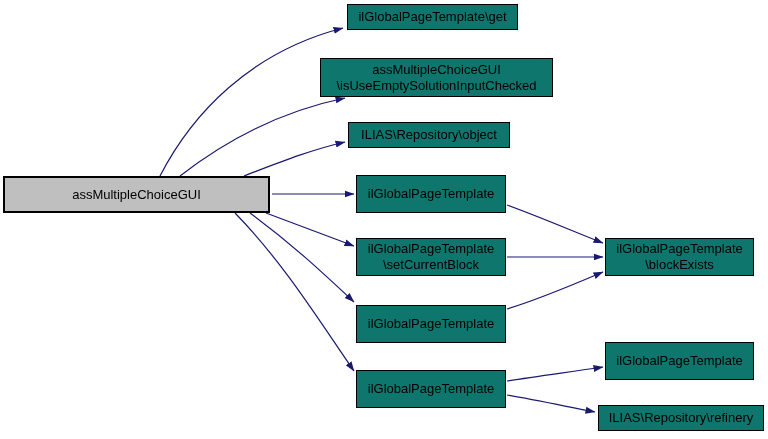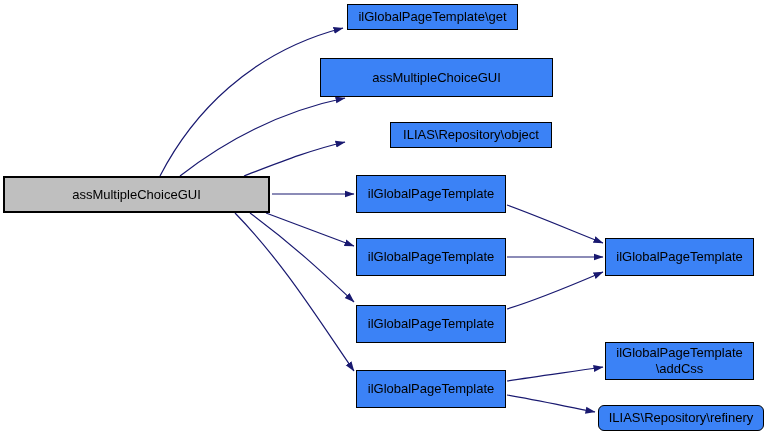--- a/index.html
+++ b/index.html
@@ -16,21 +16,21 @@
     overflow: hidden;
   }
   .edges {
     position: absolute;
     left: 0; top: 0;
     width: 768px; height: 439px;
   }
   .node {
     position: absolute;
     box-sizing: border-box;
-    background: #3b82f6;
+    background: #0f766e;
     border: 1px solid #000000;
     color: #000000;
     display: flex;
     align-items: center;
     justify-content: center;
     font-size: 13px;
     line-height: 16px;
     cursor: pointer;
   }
   .node.hl {
@@ -79,65 +79,67 @@
 
   <div class="node" style="left:347px; top:4px; width:171px; height:26px;">
     <div class="lbl">
       <div>ilGlobalPageTemplate\get</div>
     </div>
   </div>
 
   <div class="node" style="left:320px; top:58px; width:233px; height:39px;">
     <div class="lbl left">
       <div>assMultipleChoiceGUI</div>
+      <div>\isUseEmptySolutionInputChecked</div>
     </div>
   </div>
 
-  <div class="node" style="left:348px; top:122px; width:162px; height:26px;margin-left:42px;">
+  <div class="node" style="left:348px; top:122px; width:162px; height:26px;">
     <div class="lbl">
       <div>ILIAS\Repository\object</div>
     </div>
   </div>
 
   <div class="node" style="left:356px; top:175px; width:150px; height:38px;">
     <div class="lbl">
       <div>ilGlobalPageTemplate</div>
     </div>
   </div>
 
   <div class="node" style="left:356px; top:238px; width:150px; height:38px;">
     <div class="lbl">
       <div>ilGlobalPageTemplate</div>
+      <div>\setCurrentBlock</div>
     </div>
   </div>
 
   <div class="node" style="left:356px; top:305px; width:150px; height:38px;">
     <div class="lbl">
       <div>ilGlobalPageTemplate</div>
     </div>
   </div>
 
   <div class="node" style="left:356px; top:370px; width:150px; height:38px;">
     <div class="lbl">
       <div>ilGlobalPageTemplate</div>
     </div>
   </div>
 
   <div class="node" style="left:605px; top:238px; width:149px; height:38px;">
     <div class="lbl">
       <div>ilGlobalPageTemplate</div>
+      <div>\blockExists</div>
     </div>
   </div>
 
   <div class="node" style="left:605px; top:342px; width:149px; height:38px;">
     <div class="lbl">
       <div>ilGlobalPageTemplate</div>
-      <div>\addCss</div>
     </div>
   </div>
 
-  <div class="node" style="left:598px; top:405px; width:166px; height:26px;border-radius:6px;">
+  <div class="node" style="left:598px; top:405px; width:166px; height:26px;">
     <div class="lbl">
       <div>ILIAS\Repository\refinery</div>
     </div>
   </div>
 
 </div>
 
 </body></html>

